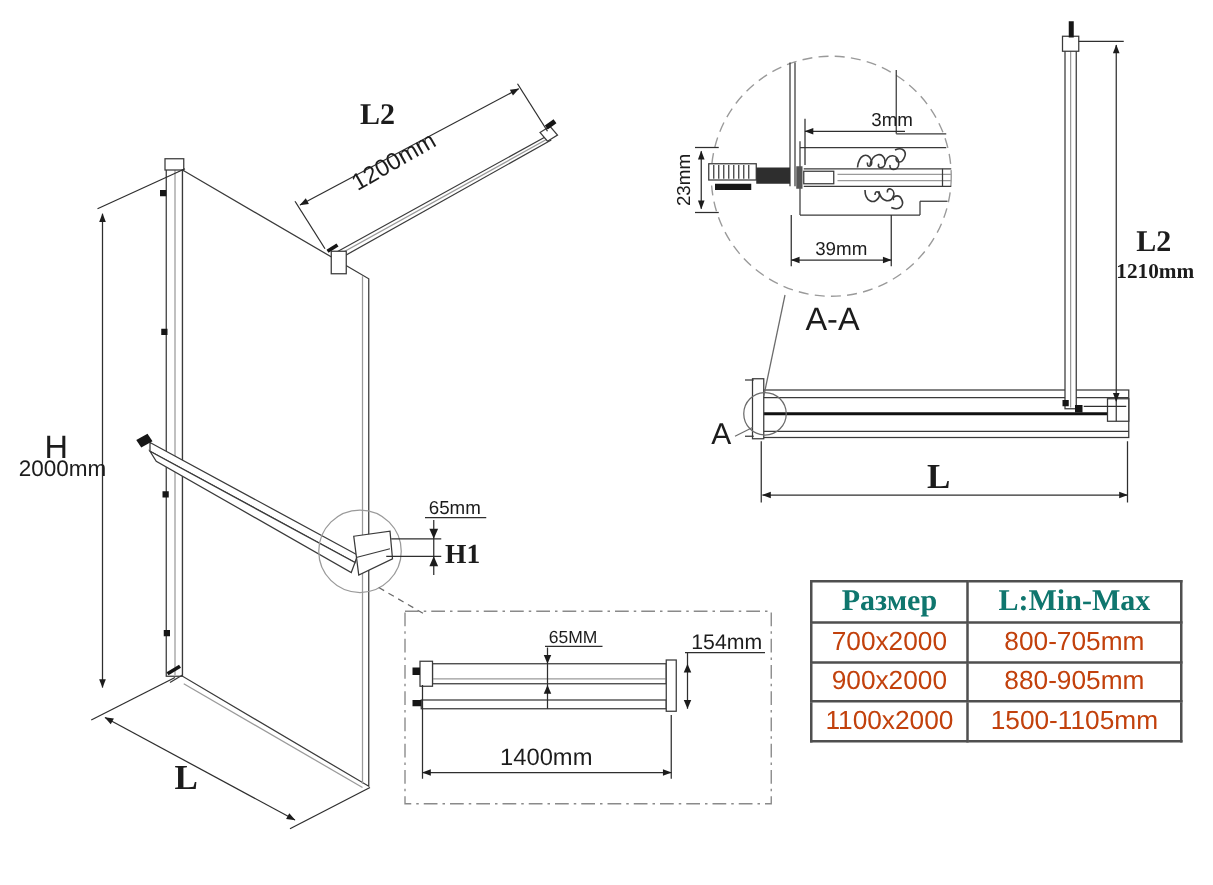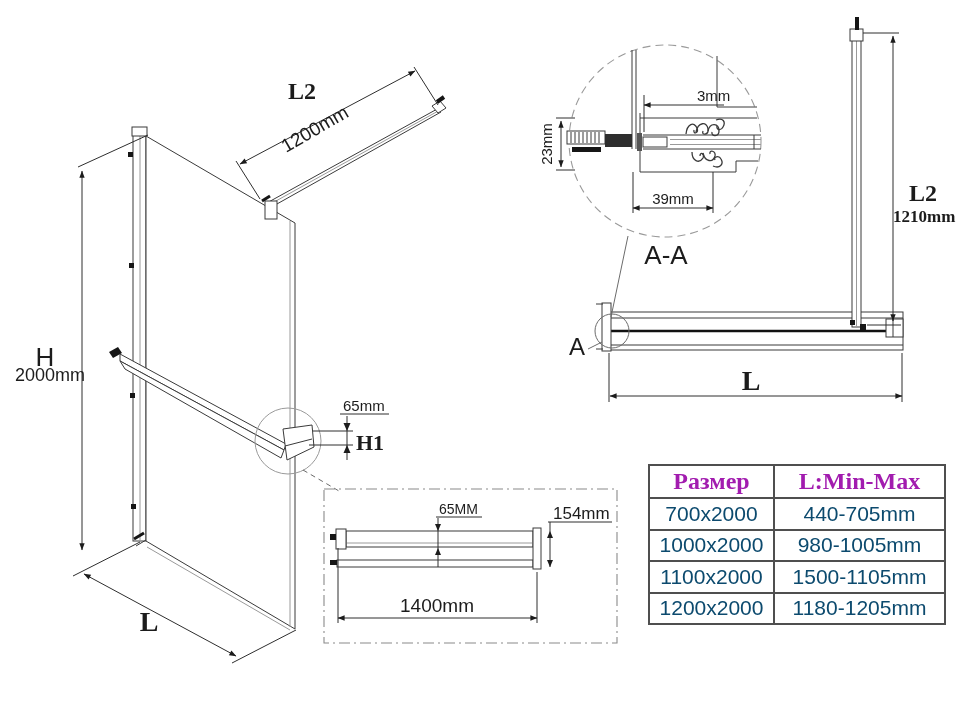--- a/index.html
+++ b/index.html
@@ -26,22 +26,22 @@
   .t24{font:24px "Liberation Sans",sans-serif;}
   .t26{font:26px "Liberation Sans",sans-serif;}
   .bs22{font:bold 22px "Liberation Serif",serif;}
   .bs24{font:bold 24px "Liberation Serif",serif;}
   .bs17{font:bold 17px "Liberation Serif",serif;}
   .bs28{font:bold 28px "Liberation Serif",serif;}
   
   .size-table{position:absolute;left:648px;top:464px;width:298px;border-collapse:collapse;
               table-layout:fixed;background:#fff;}
   .size-table th,.size-table td{border:2px solid #4f4f4f;text-align:center;padding:0;}
-  .size-table th{font:bold 24px "Liberation Serif",serif;color:#a21caf;height:31px;margin-top:13px;}
-  .size-table td{font:21px "Liberation Sans",sans-serif;color:#0c4a6e;height:29.5px;}
+  .size-table th{font:bold 24px "Liberation Serif",serif;color:#0f766e;height:31px;margin-top:13px;}
+  .size-table td{font:21px "Liberation Sans",sans-serif;color:#c2410c;height:29.5px;}
 </style>
 </head>
 <body>
 
 <div class="stage">
 
 <svg width="970" height="708" viewBox="0 0 970 708">
   <defs>
     <marker id="ar" viewBox="0 0 10 10" refX="9.5" refY="5" markerWidth="9" markerHeight="7" orient="auto-start-reverse">
           <path d="M0,1.2 L10,5 L0,8.8 z" fill="#1c1c1c"></path>
@@ -283,30 +283,26 @@
       </colgroup>
   <thead>
     <tr>
       <th>Размер</th>
       <th>L:Min-Max</th>
     </tr>
   </thead>
   <tbody>
     <tr>
       <td>700x2000</td>
-      <td>440-705mm</td>
+      <td>800-705mm</td>
     </tr>
     <tr>
-      <td>1000x2000</td>
-      <td>980-1005mm</td>
+      <td>900x2000</td>
+      <td>880-905mm</td>
     </tr>
     <tr>
       <td>1100x2000</td>
       <td>1500-1105mm</td>
     </tr>
-    <tr>
-      <td>1200x2000</td>
-      <td>1180-1205mm</td>
-    </tr>
   </tbody>
 </table>
 
 </div>
 
 </body></html>

